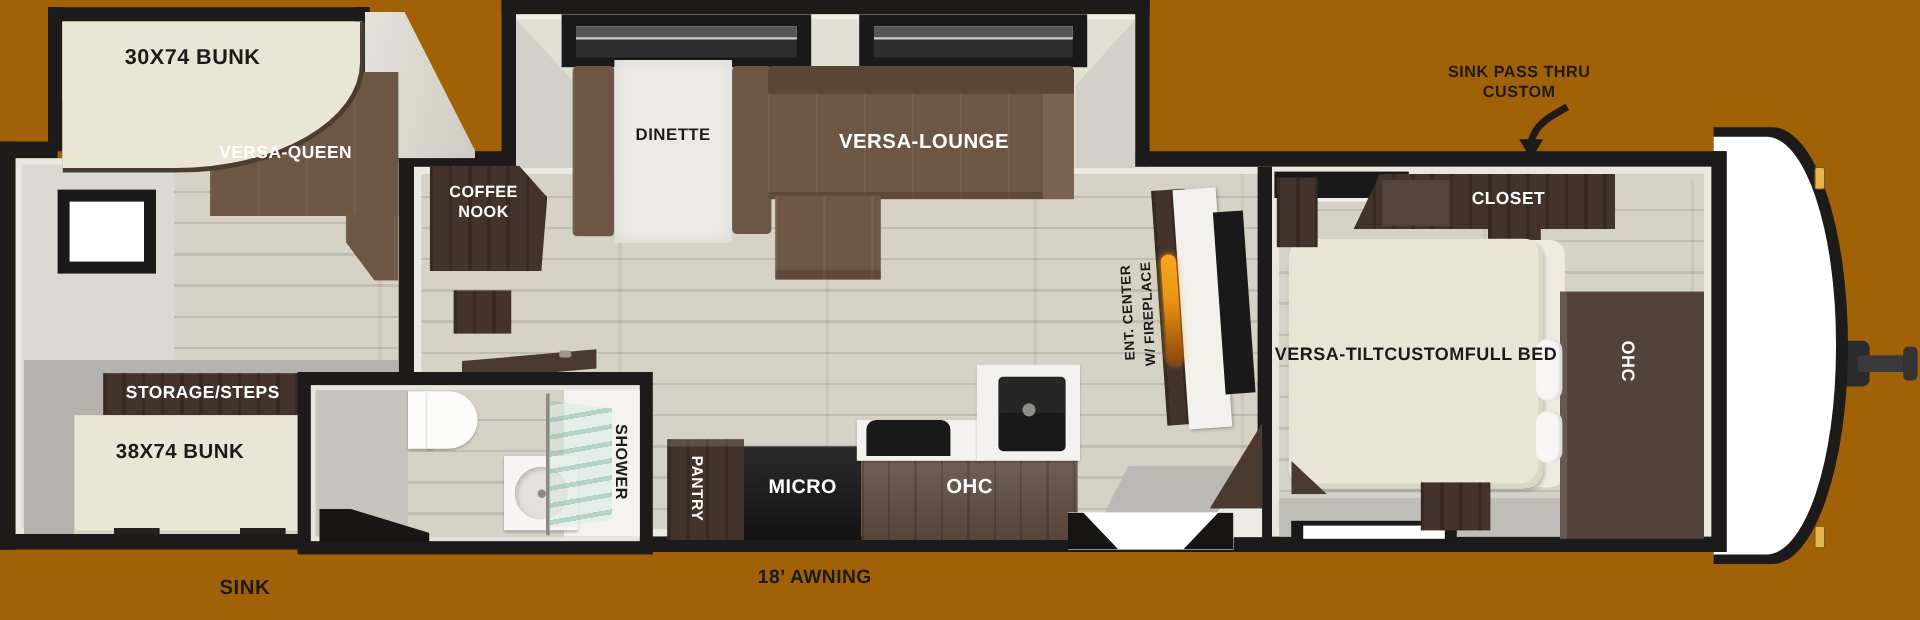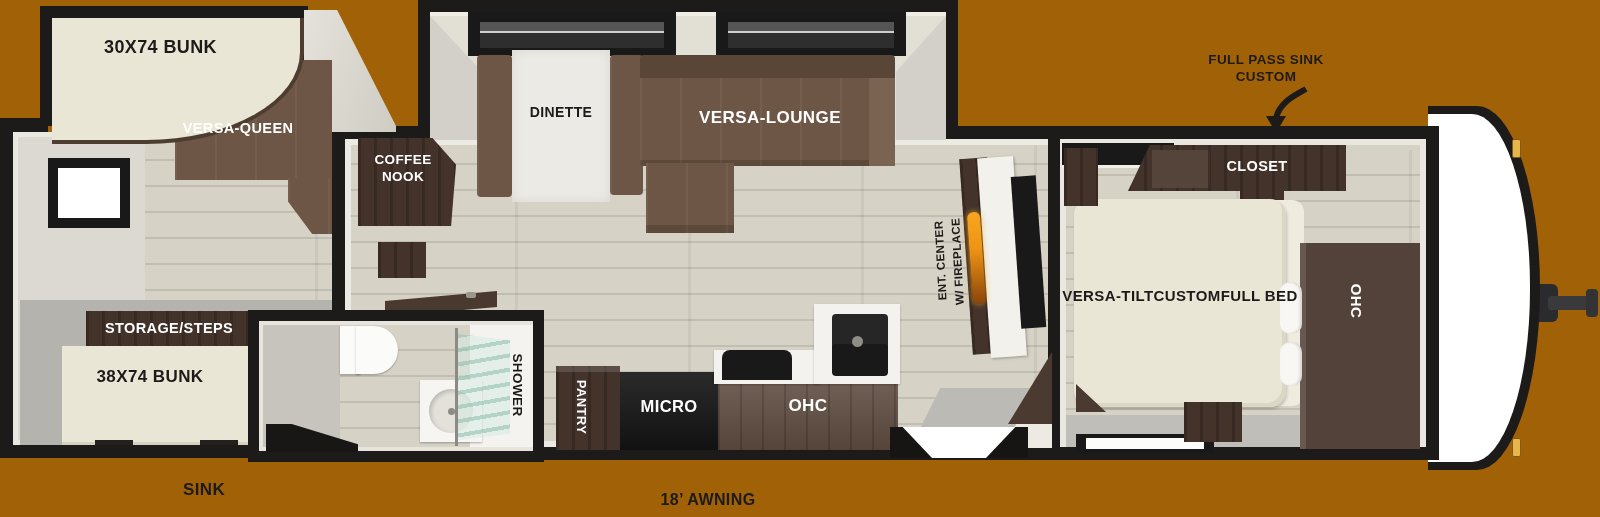--- a/index.html
+++ b/index.html
@@ -179,26 +179,26 @@
   </div>
 
   <div class="abs cab-dark" style="left:1064px;top:148px;width:34px;height:58px;z-index:4;"></div>
   <div class="abs cab-dark" style="left:1184px;top:402px;width:58px;height:40px;z-index:5;"></div>
   <div class="abs" style="left:1076px;top:384px;width:30px;height:28px;background:#4a3a31;clip-path:polygon(0 0,100% 100%,0 100%);z-index:4;"></div>
 
   <div class="abs cab-mid" style="left:1300px;top:243px;width:120px;height:206px;background:#52423a;box-shadow:inset 6px 0 0 rgba(255,255,255,.12);z-index:4;"></div>
   <div class="abs lbl lblw v90" style="left:1312px;top:292px;width:90px;height:18px;font-size:15px;z-index:6;">OHC</div>
 
   <div class="abs lbl" style="left:1180px;top:50px;width:172px;height:36px;font-size:13.5px;line-height:17px;flex-direction:column;z-index:7;">
-    <span>FULL PASS SINK</span>
+    <span>SINK PASS THRU</span>
     <span>CUSTOM</span>
   </div>
   <svg class="abs" style="left:1248px;top:86px;z-index:7;" width="72" height="48" viewBox="0 0 72 48">
     <path d="M58,3 C46,10 32,16 28,32" fill="none" stroke="#1d1b1a" stroke-width="6"></path>
     <polygon points="18,30 38,30 28,47" fill="#1d1b1a"></polygon>
   </svg>
 
   <div class="abs lbl" style="left:8px;top:468px;width:392px;height:44px;font-size:17px;line-height:20px;flex-direction:column;z-index:7;">
     <span>SINK</span>
   </div>
-  <div class="abs lbl" style="left:618px;top:471px;width:180px;height:22px;font-size:16px;z-index:7;margin-top:18px;">18’ AWNING</div>
+  <div class="abs lbl" style="left:589px;top:471px;width:180px;height:22px;font-size:16px;z-index:7;">18’ AWNING</div>
 
 </div>
 
 </body></html>

